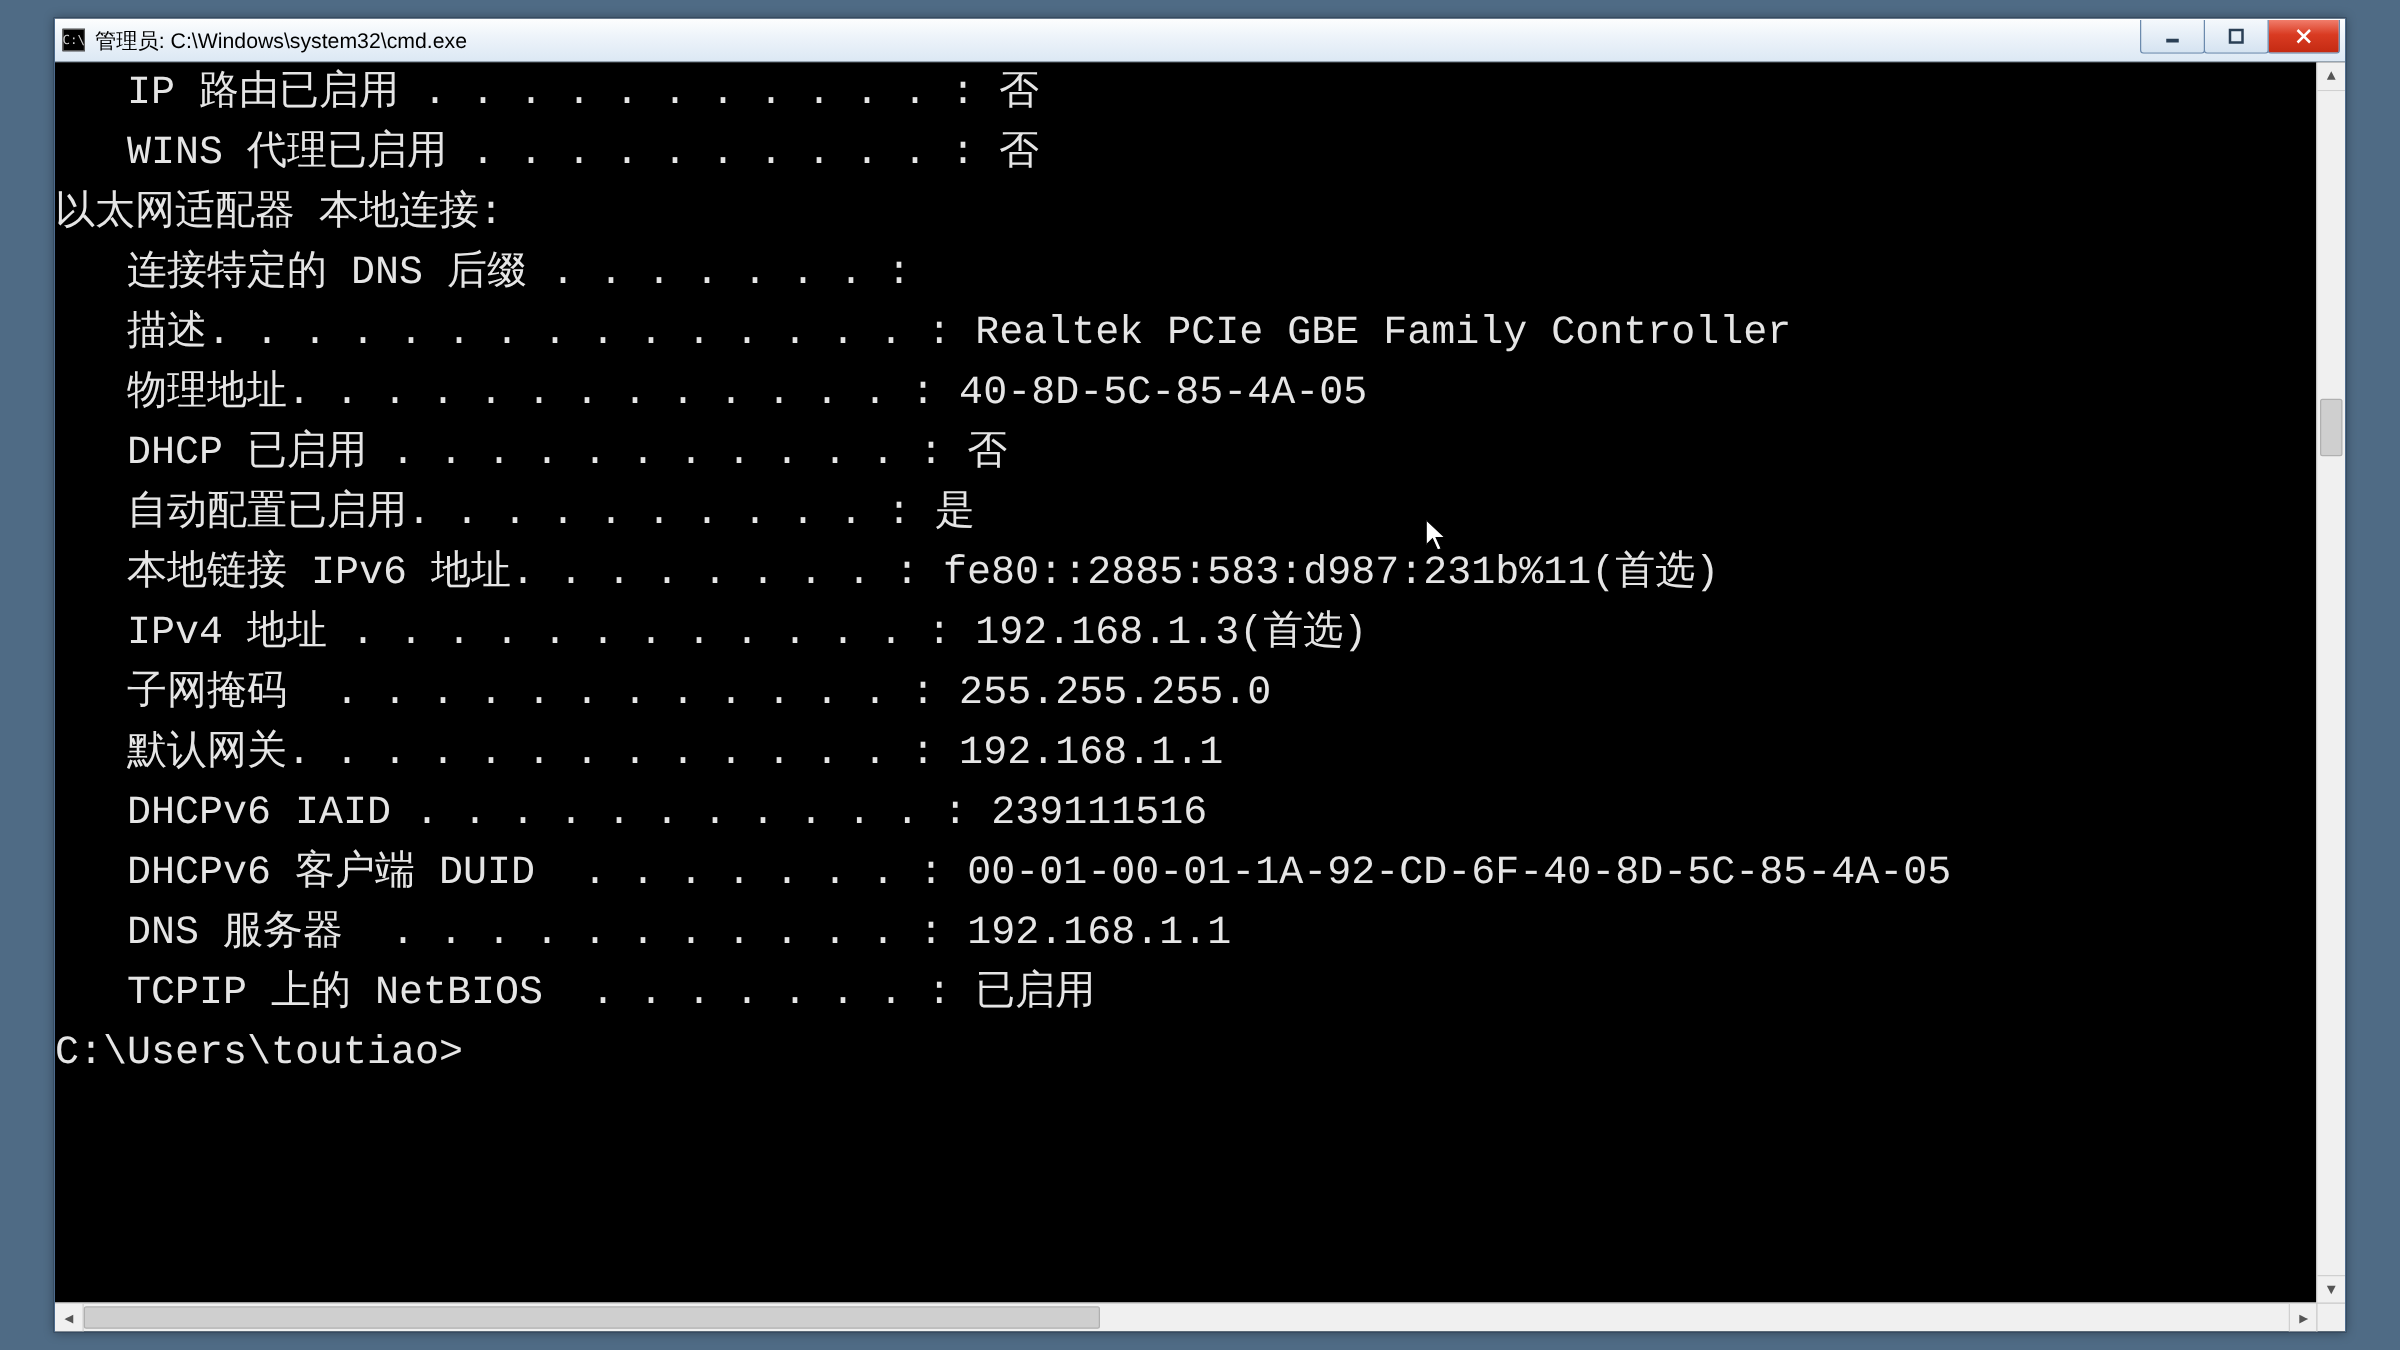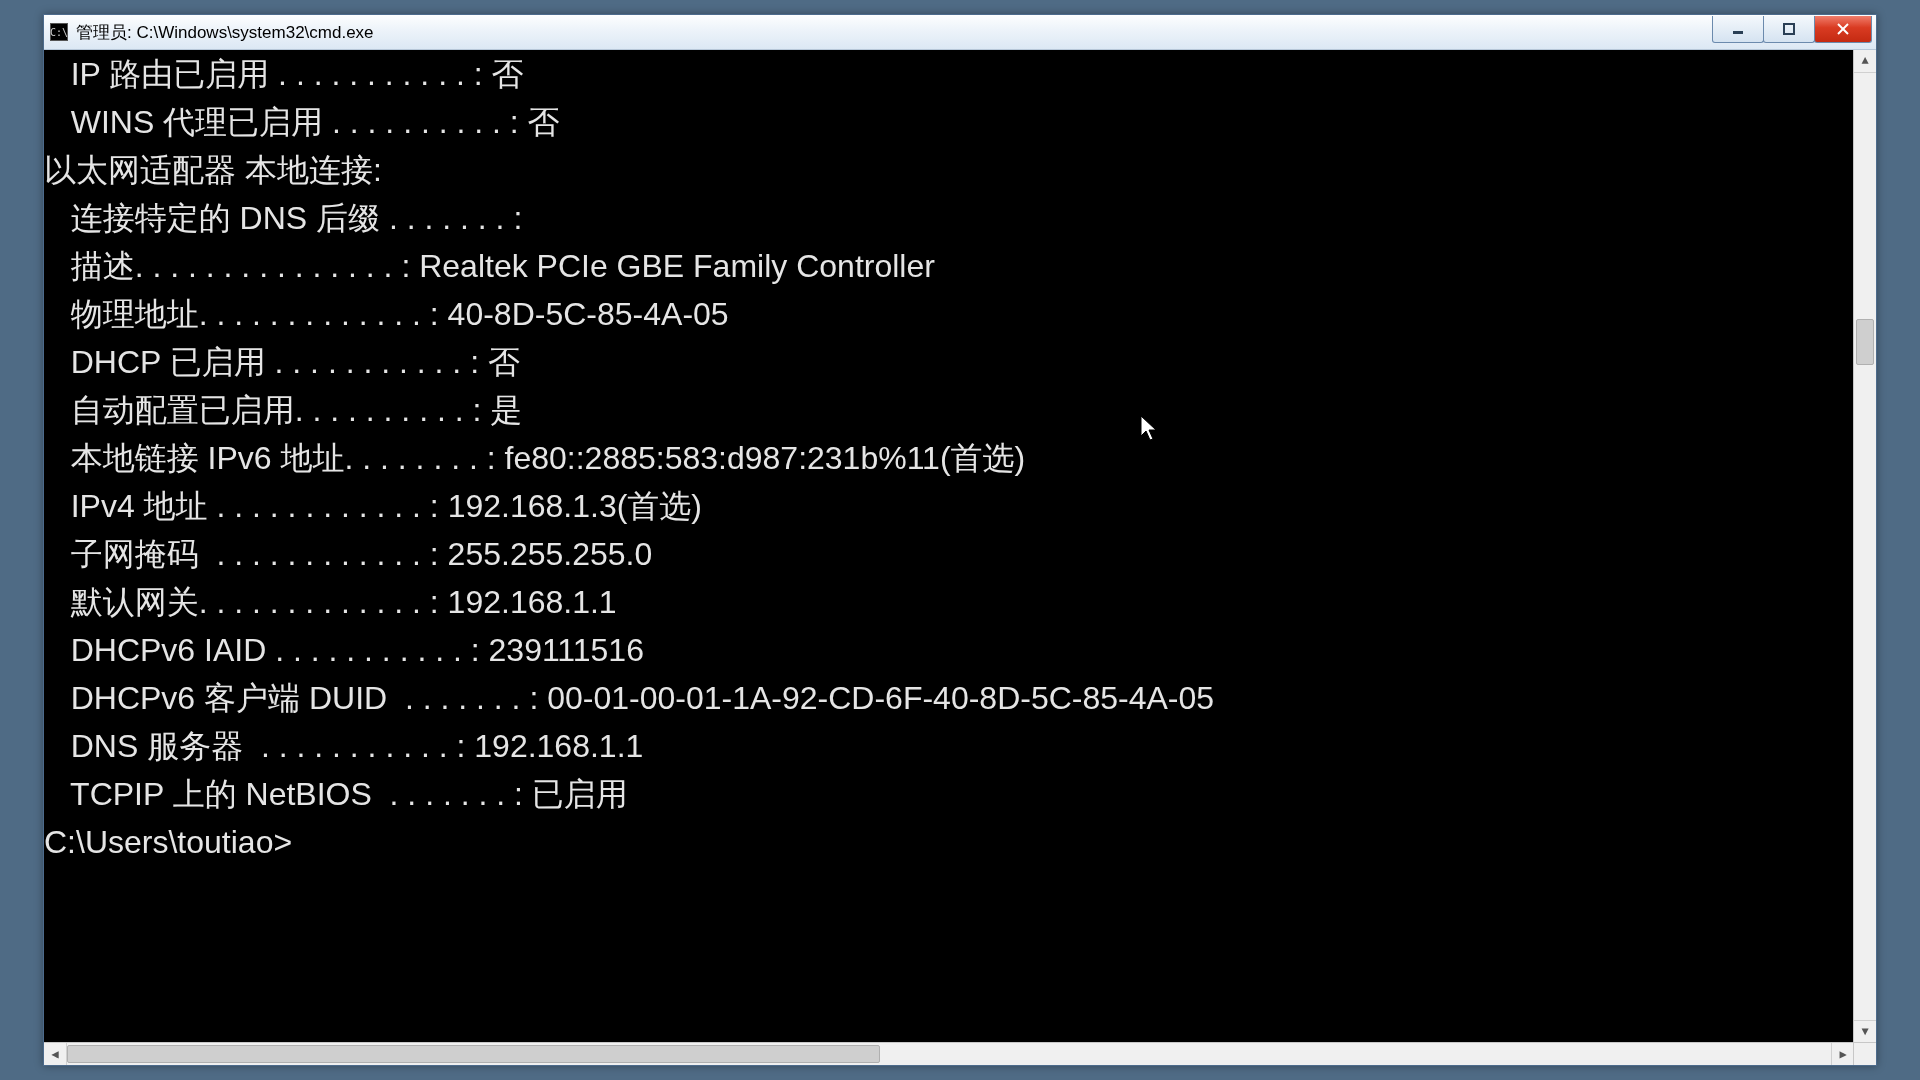--- a/index.html
+++ b/index.html
@@ -97,21 +97,21 @@
   }
   .console {
     flex:1 1 auto;
     overflow:hidden;
     color:#e5e5e5;
     font-size:32px;
     line-height:48px;
     white-space:pre;
     padding:0;
     margin:0;
-    font-family:Liberation Sans, sans-serif;
+    font-family:Liberation Mono, monospace;
   }
   .console .line { white-space:pre; }
   
   .vscroll {
     position:absolute;
     top:0;
     right:0;
     bottom:22px;
     width:22px;
     background:#f0f0f0;

